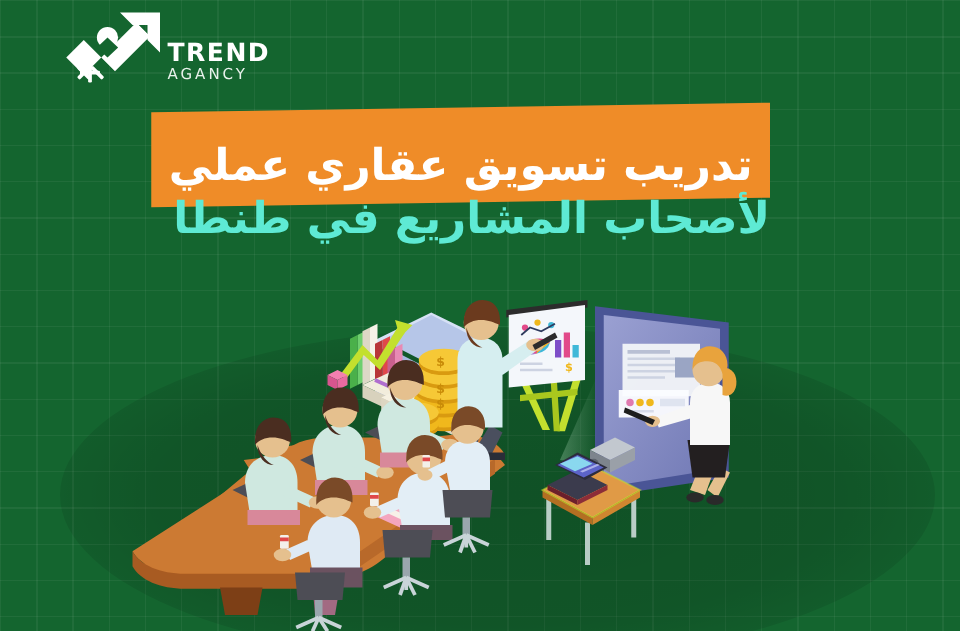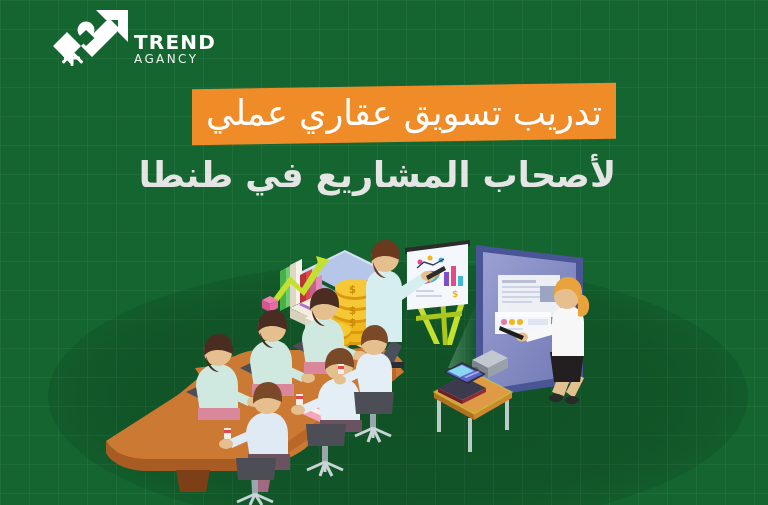--- a/index.html
+++ b/index.html
@@ -46,26 +46,27 @@
   #headline{position:absolute;left:0;top:78px;width:768px;height:120px;}
   .band{
     position:absolute;right:152px;top:8px;
     background:#ef8c28;
     transform:skewY(-0.9deg);
     padding:7px 14px 9px 14px;
   }
   .band-inner{transform:skewY(0.9deg);}
   .line1{
     direction:rtl;text-align:right;color:#ffffff;
-    font-size:35px;font-weight:normal;line-height:40px;white-space:nowrap;
+    font-size:35px;font-weight:bold;line-height:40px;white-space:nowrap;
     font-family:"DejaVu Sans","Liberation Sans",sans-serif;
+    margin-top:20px;
   }
   .line2{
     position:absolute;right:152px;top:76px;
-    direction:rtl;text-align:right;color:#e5e5e5;
+    direction:rtl;text-align:right;color:#5eead4;
     font-size:35px;font-weight:bold;line-height:42px;white-space:nowrap;
     font-family:"DejaVu Sans","Liberation Sans",sans-serif;
   }
 
   
   #illustration{position:absolute;left:0;top:0;width:768px;height:505px;}
   #illustration svg{display:block;}
 </style>
 </head>
 <body>

